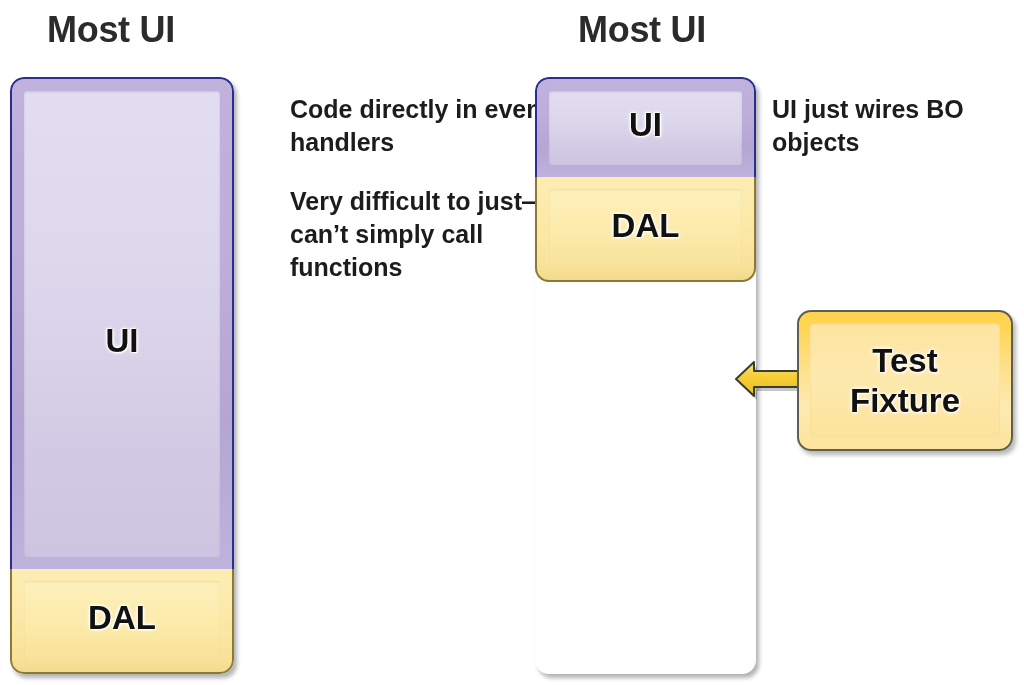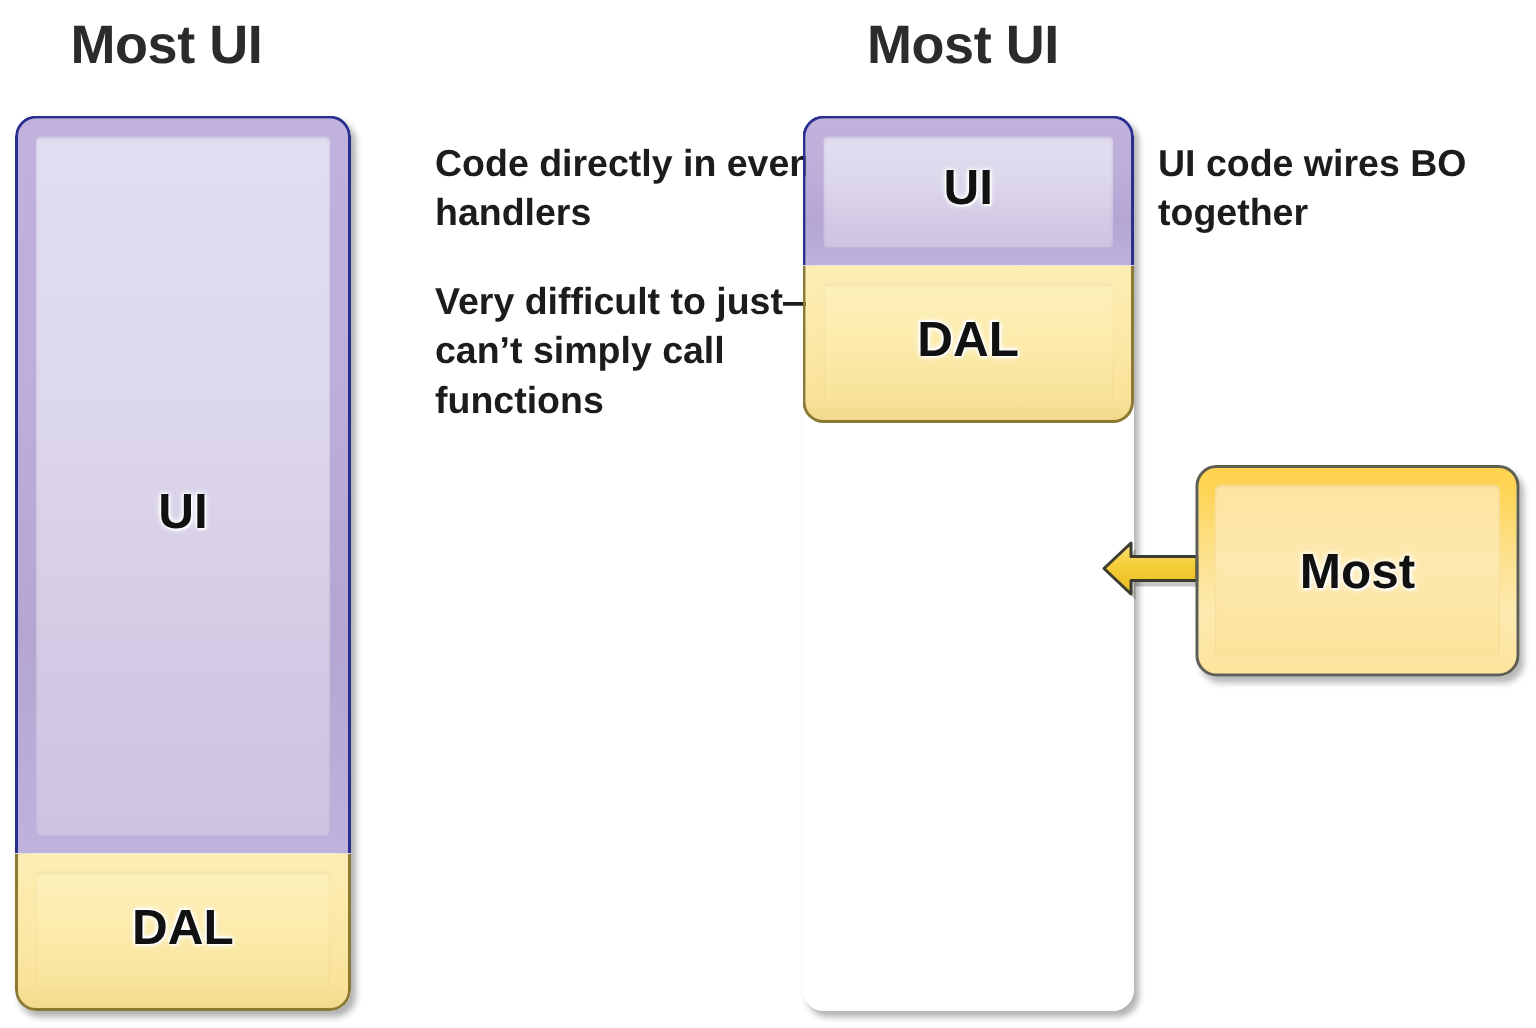--- a/index.html
+++ b/index.html
@@ -229,33 +229,34 @@
   </div>
 
 
   <div class="layer layer-dal bottom" style="height:105px;">
     <div class="inset"></div>
     <div class="lbl" style="top:30px;">DAL</div>
   </div>
 </div>
 
 <div class="notes" id="notes-thin">
-  <p>UI code wires BO together</p>
+  <p>UI just wires BO objects</p>
 </div>
 
 <svg id="fixture-arrow" viewBox="0 0 68 48">
   <defs>
     <linearGradient id="arrGrad" x1="0" y1="0" x2="0" y2="1">
       <stop offset="0%" stop-color="#fbe27c"></stop>
       <stop offset="45%" stop-color="#f5cd36"></stop>
       <stop offset="100%" stop-color="#e8bc22"></stop>
     </linearGradient>
   </defs>
   <polygon points="67,29 67,35 23,35 23,44 5,27 23,10 23,19 67,19" fill="rgba(0,0,0,0.22)"></polygon>
   <polygon points="64,17 64,31 20,31 20,40 2,23 20,6 20,15 64,15" fill="url(#arrGrad)" stroke="#3d3d2f" stroke-width="2" stroke-linejoin="round"></polygon>
 </svg>
 
 <div id="test-fixture">
   <div class="tf-inset"></div>
   <div class="tf-label">
-    <div>Most</div>
+    <div>Test</div>
+    <div>Fixture</div>
   </div>
 </div>
 
 </body></html>

